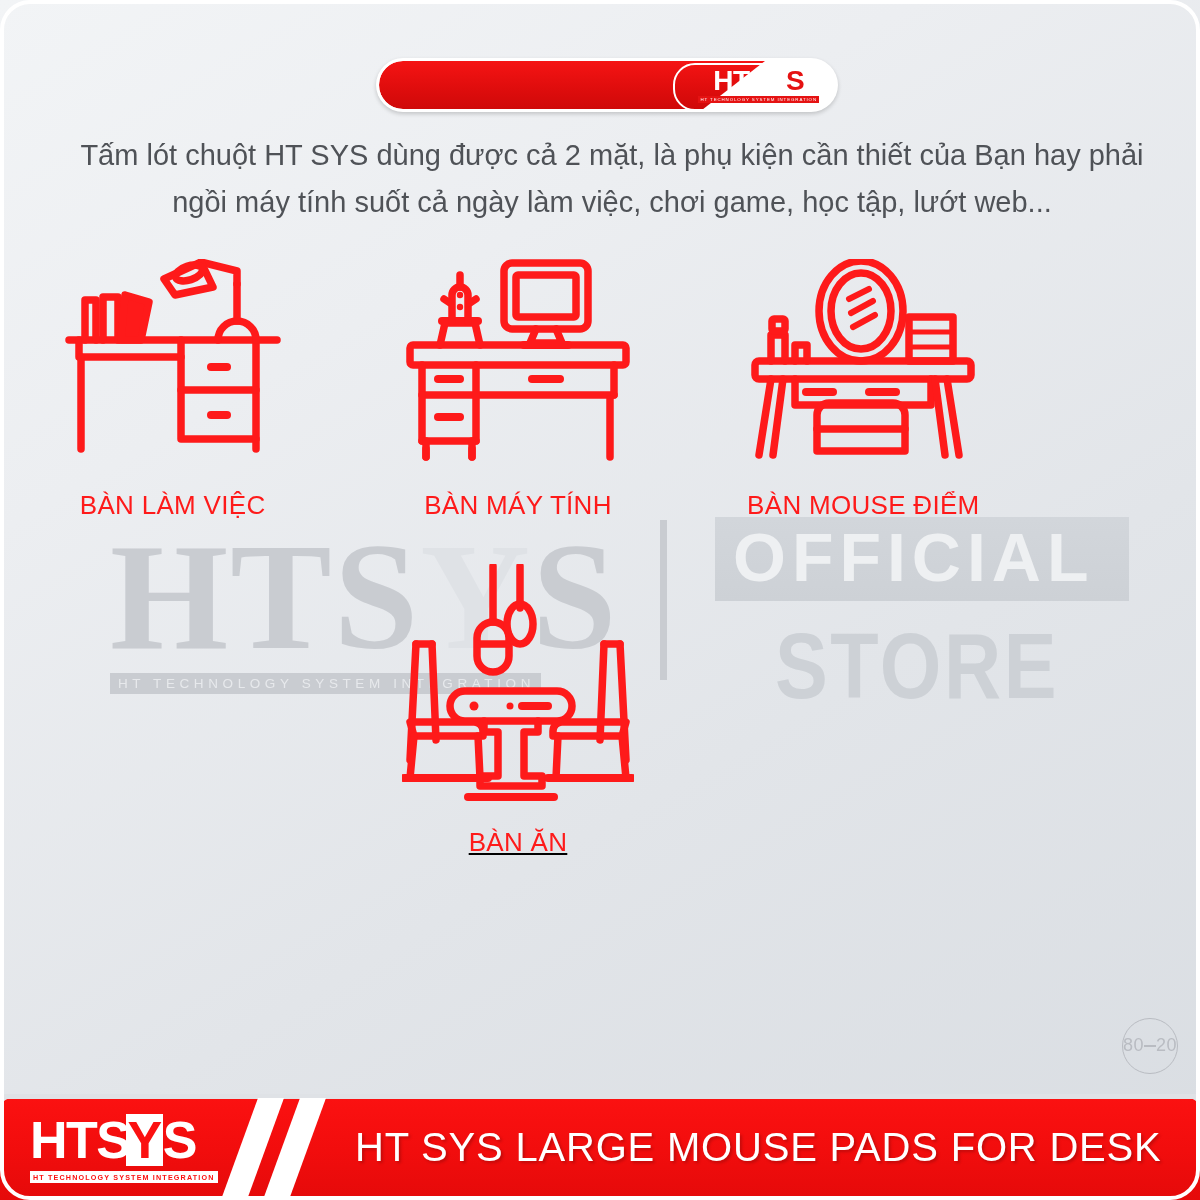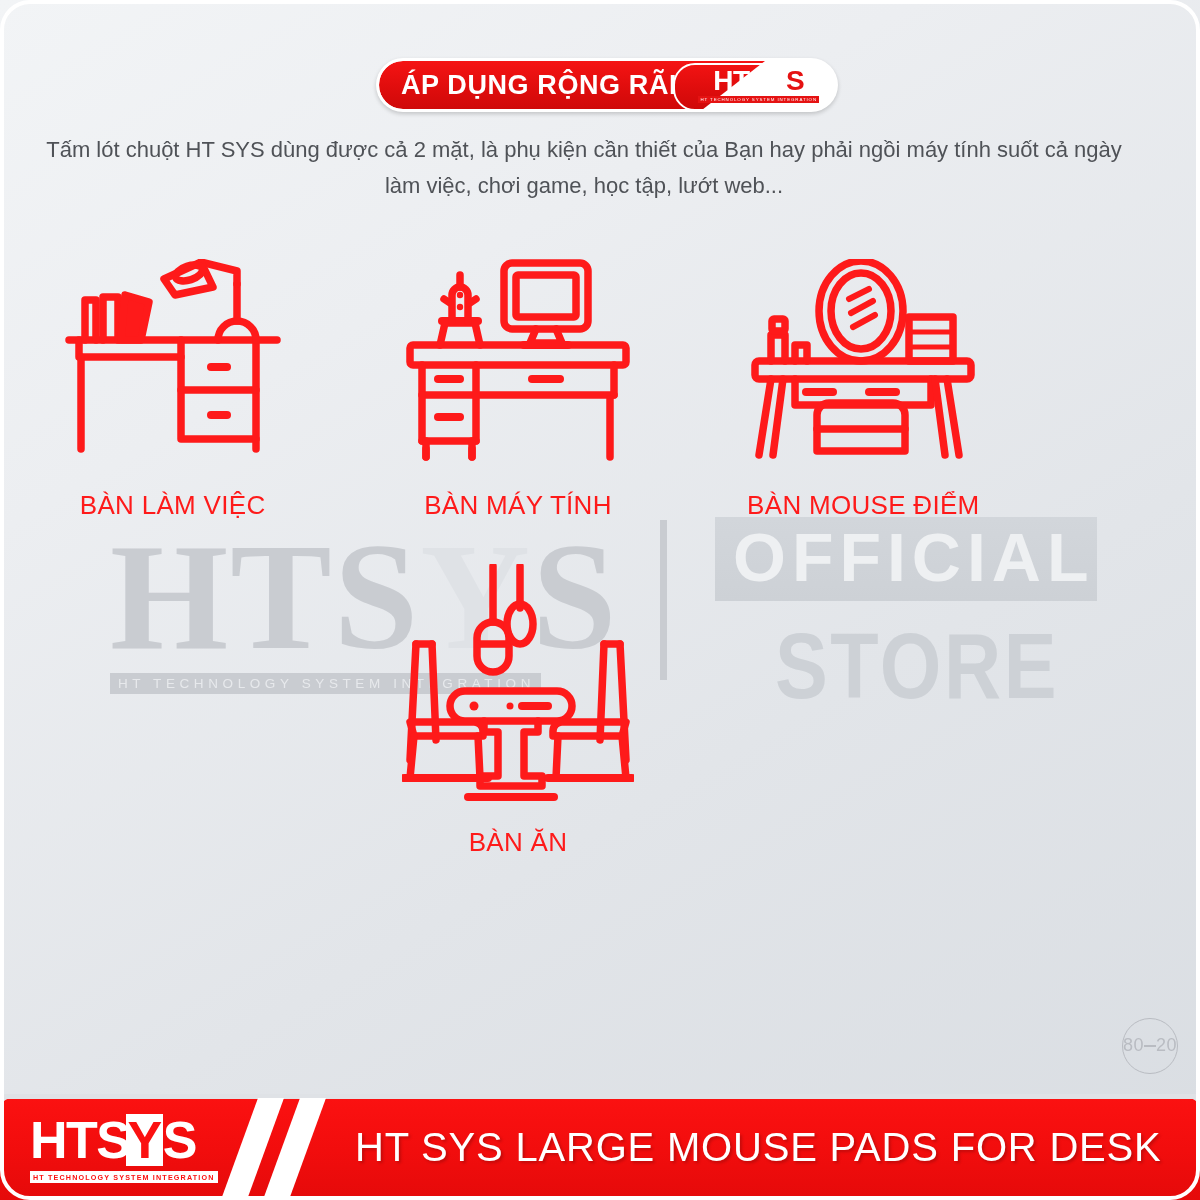--- a/index.html
+++ b/index.html
@@ -35,21 +35,21 @@
     font-size:13.5px;letter-spacing:4.6px;padding:3px 6px 3px 8px;
     display:inline-block;font-weight:500;
   }
   #wm-bar{
     position:absolute;left:660px;top:520px;width:7px;height:160px;
     background:#c9ccd1;z-index:1;
   }
   #wm-official{
     left:715px;top:517px;
     background:linear-gradient(180deg,#d2d6db 0%,#cdd1d6 100%);
-    padding:6px 2px 10px 18px;
+    padding:6px 34px 10px 18px;
   }
   #wm-official .t{
     font-size:68px;font-weight:bold;letter-spacing:6px;color:#eef0f2;
     line-height:1;
   }
   #wm-store{
     left:775px;top:620px;
   }
   #wm-store .t{
     font-size:92px;font-weight:bold;letter-spacing:3px;color:#cdd1d6;
@@ -93,38 +93,38 @@
   }
   #badge-logo .w{color:#ffffff;}
   #badge-logo .r{color:#e51212;}
   #badge-logo .tag{
     margin-top:1px;font-size:4.4px;letter-spacing:.9px;color:#ffffff;
     background:#e51212;padding:1px 2px;white-space:nowrap;
   }
 
   
   #desc{
-    position:absolute;left:44px;top:132px;width:1080px;z-index:5;
+    position:absolute;left:72px;top:132px;width:1080px;z-index:5;
     text-align:center;color:#4f5257;
-    font-size:22px;line-height:1.62;
+    font-size:29px;line-height:1.62;
   }
 
   
   #grid{position:absolute;left:0;top:238px;width:1036px;z-index:6;}
   .row{display:flex;}
   .cell{
     flex:1;display:flex;flex-direction:column;align-items:center;
   }
   .icon-box{height:226px;display:flex;align-items:flex-end;justify-content:center;}
   .cap{
     margin-top:26px;color:#fe1a1a;font-size:26px;font-weight:500;
     letter-spacing:.3px;white-space:nowrap;
   }
   .row2 .icon-box{height:250px;}
-  .row2{margin-top:38px;}
+  .row2{margin-top:38px;text-decoration:underline;}
   .row2 .cap{margin-top:18px;}
 
   
   #size-badge{
     position:absolute;right:22px;bottom:126px;width:54px;height:54px;
     border:1.6px solid #b9bcc2;border-radius:50%;
     display:flex;flex-direction:row;align-items:center;justify-content:center;
     color:#b9bcc2;z-index:8;
   }
   #size-badge .n{font-size:18px;line-height:.96;letter-spacing:.5px;}
@@ -182,21 +182,20 @@
   <div class="wm" id="wm-official">
     <div class="t">OFFICIAL</div>
   </div>
   <div class="wm" id="wm-store">
     <div class="t">STORE</div>
   </div>
 
   <div id="badge">
     <div id="badge-inner">
       <div id="badge-red"></div>
-      <div id="badge-text">ÁP DỤNG RỘNG RÃI</div>
       <div id="badge-oval"></div>
       <div id="badge-logo">
         <div class="lg">
             <span class="w">HTS</span>
             <span class="w">Y</span>
             <span class="r">S</span>
           </div>
         <div class="tag">HT TECHNOLOGY SYSTEM INTEGRATION</div>
       </div>
     </div>

